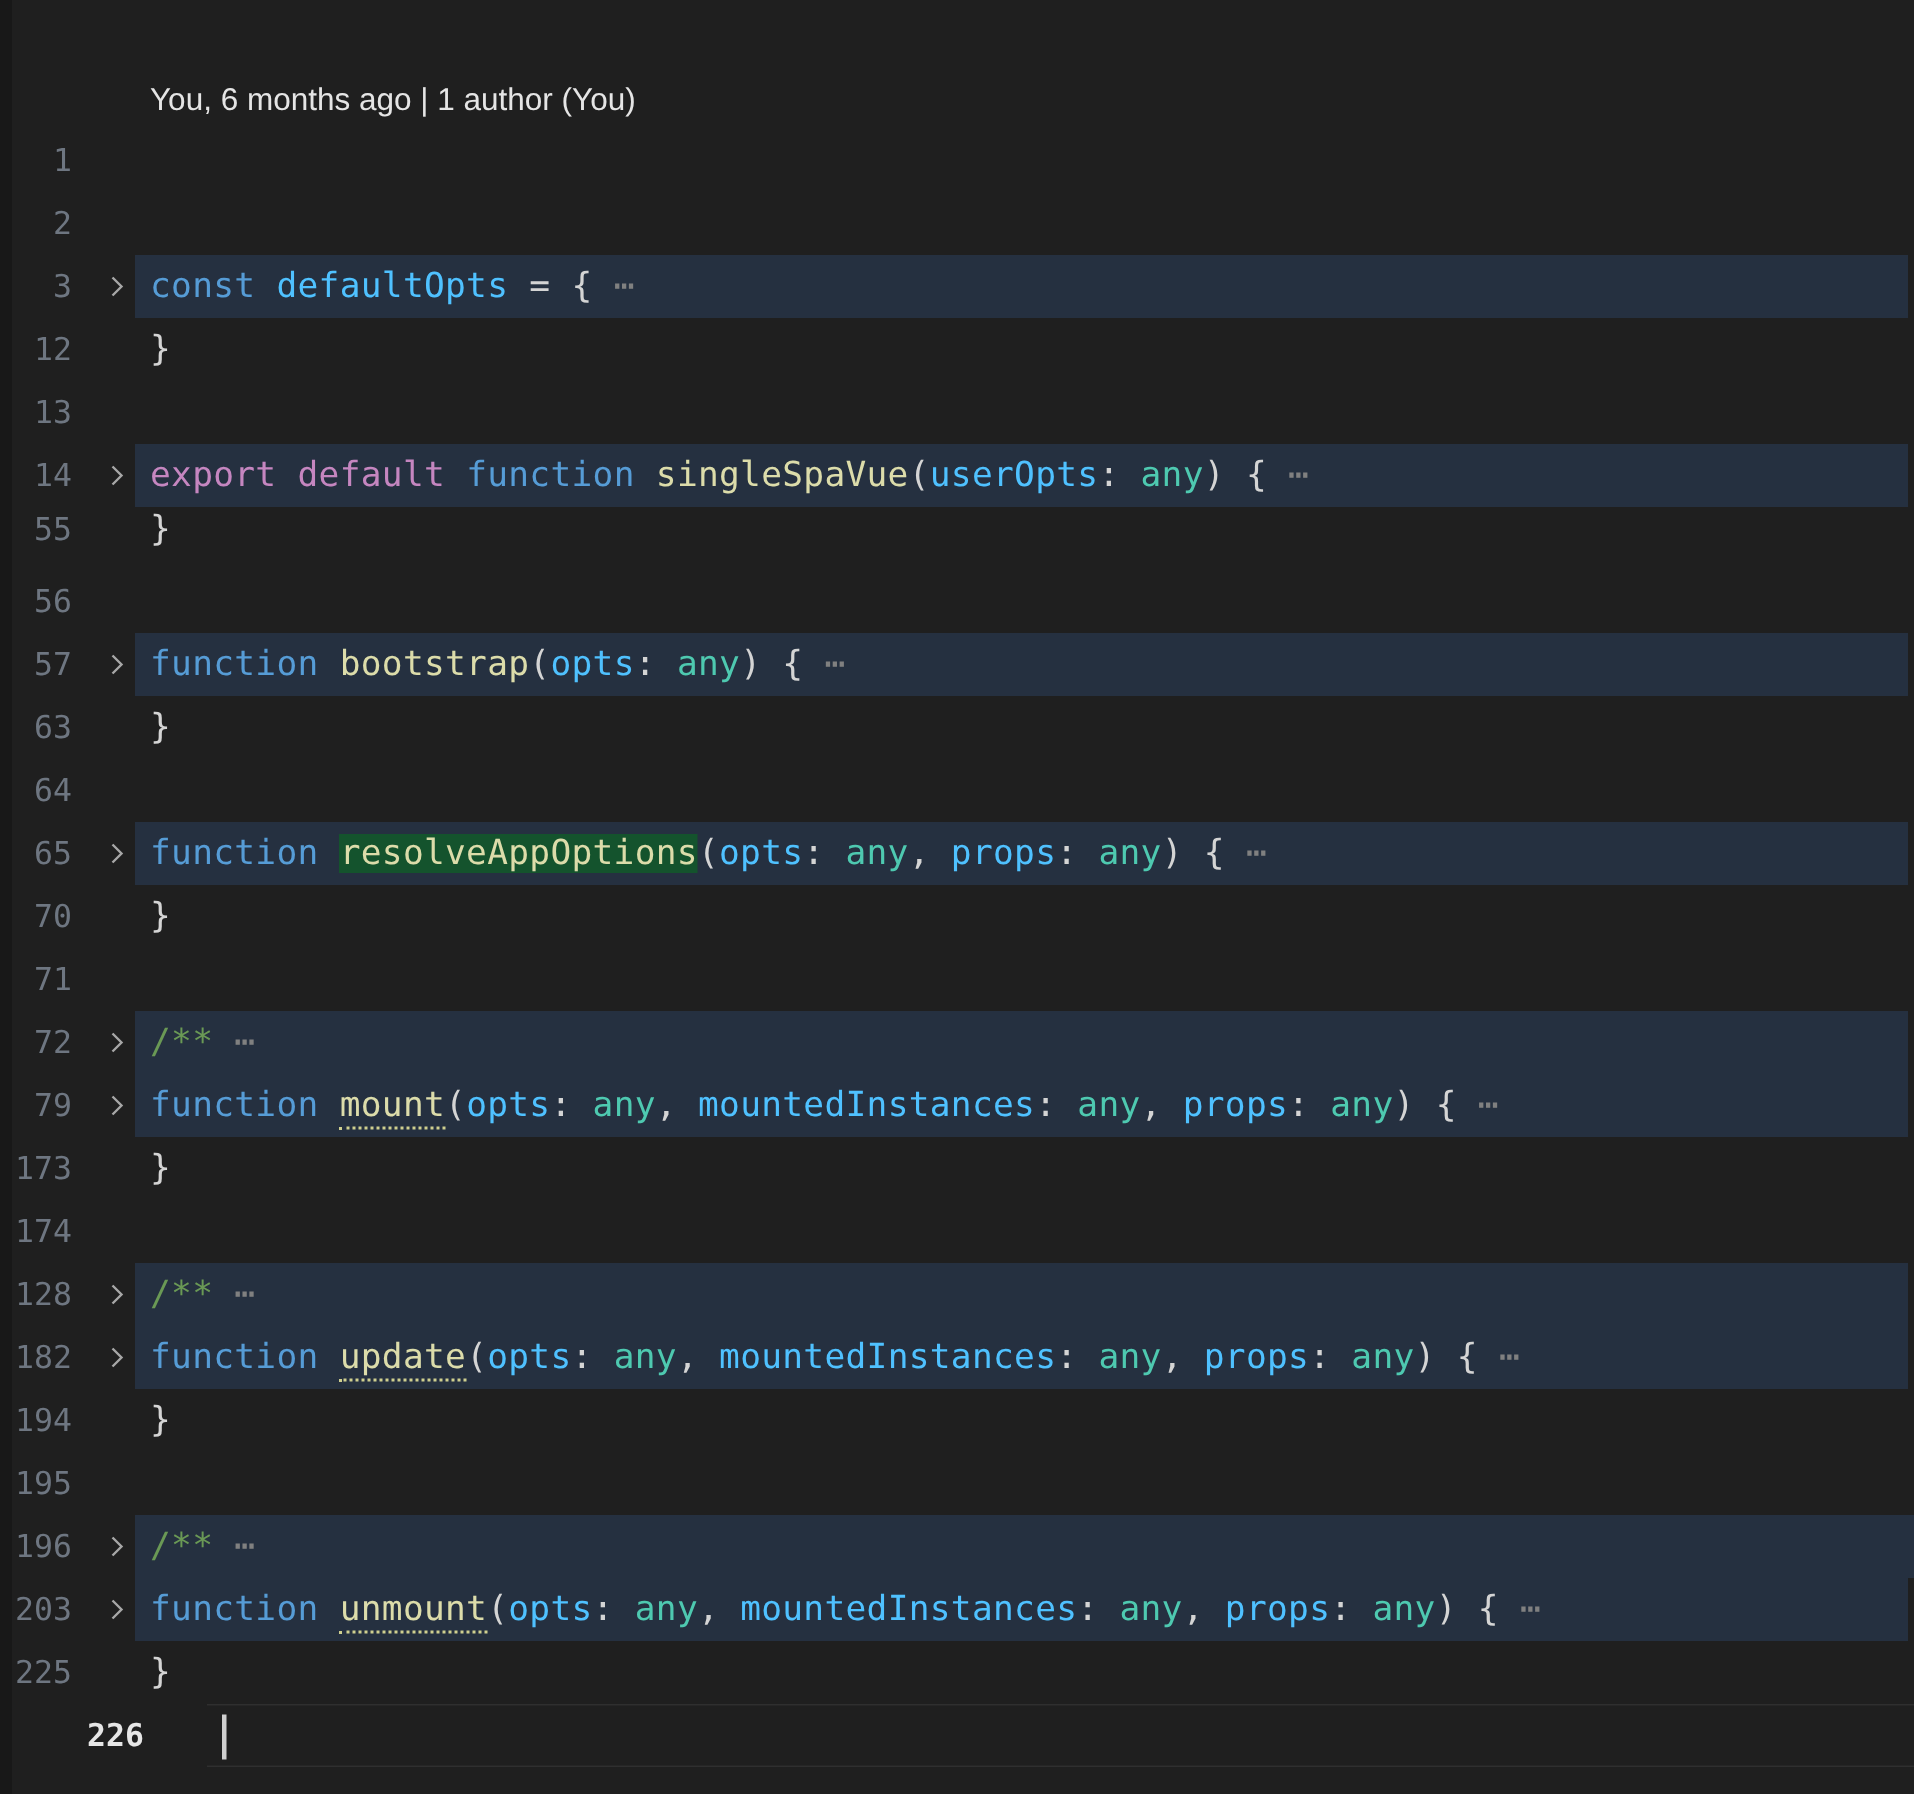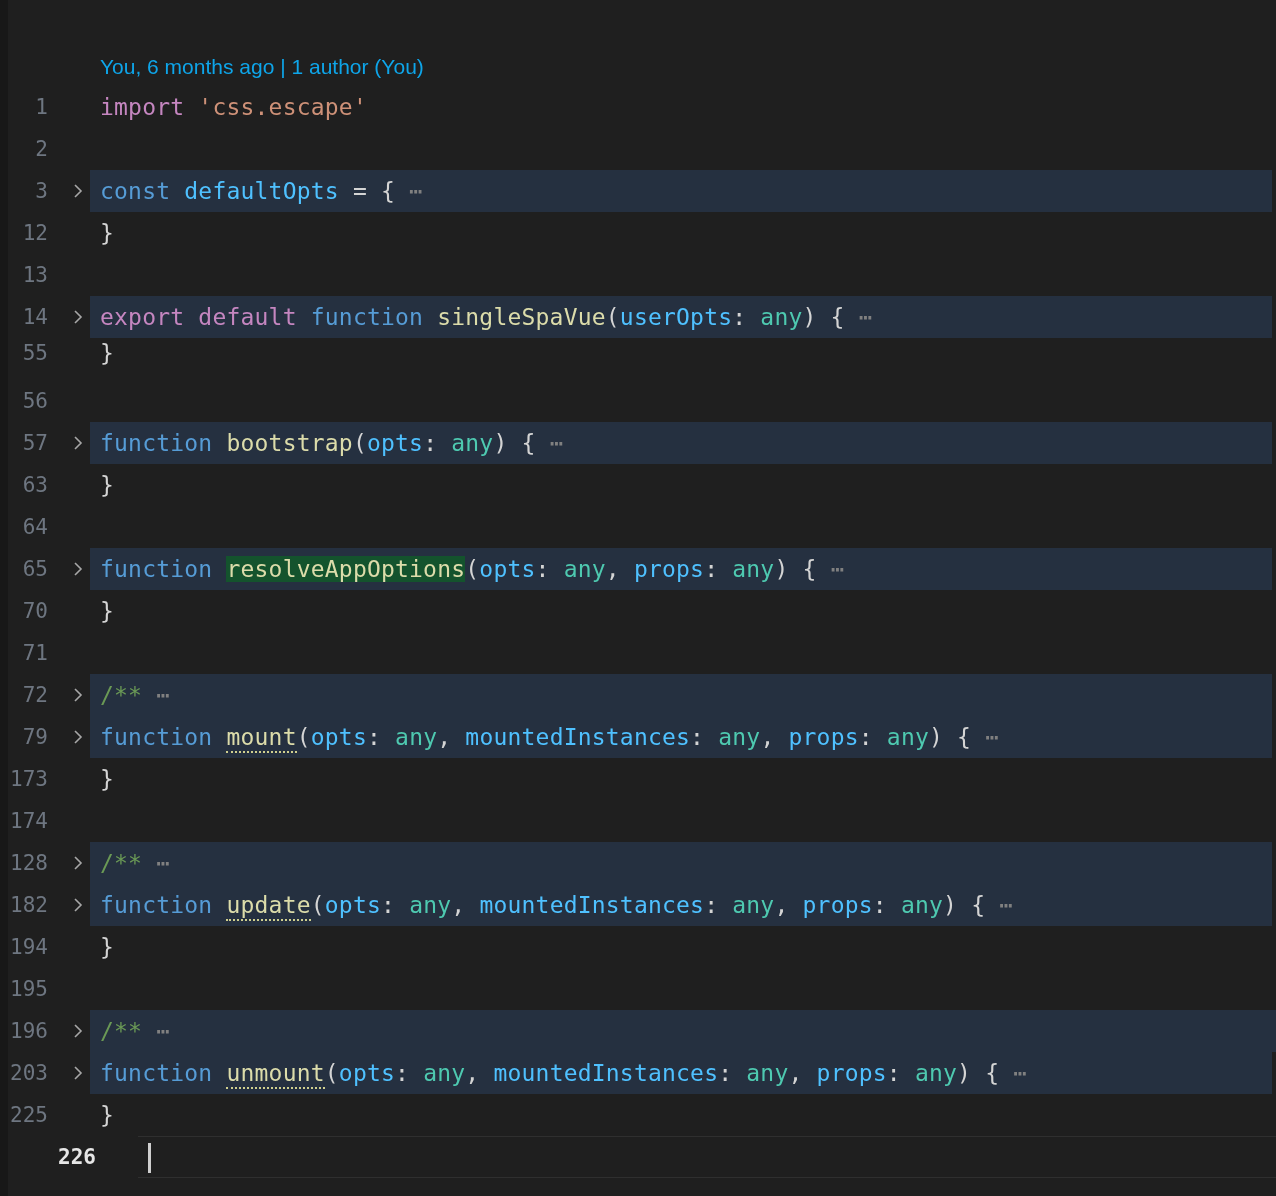--- a/index.html
+++ b/index.html
@@ -123,21 +123,21 @@
 
   
   .blame {
     position: absolute;
     left: 100px;
     top: 0;
     height: 42px;
     line-height: 46px;
     font-family: "Liberation Sans", sans-serif;
     font-size: 21px;
-    color: #0ea5e9;
+    color: #e5e5e5;
     white-space: pre;
     user-select: none;
     text-align: right;
   }
 
   
   .kw      { color: #569cd6; }   
   .kw2     { color: #c586c0; }   
   .var     { color: #4fc1ff; }   
   .fn      { color: #dcdcaa; }   
@@ -170,21 +170,20 @@
 <body>
 
 <div id="editor">
   <div class="edge-strip"></div>
   <div class="gutter-bg"></div>
   <div class="blame" style="top:44px;">You, 6 months ago | 1 author (You)</div>
   <div class="rows" id="rows">
       <div class="row" style="position: absolute; top: 86px;">
         <div class="row-bg"></div>
         <div class="lineno">1</div>
-        <div class="code"><span class="kw2">import</span><span class="punct"> </span><span class="str">'css.escape'</span></div>
       </div>
       <div class="row" style="position: absolute; top: 128px;">
         <div class="row-bg"></div>
         <div class="lineno">2</div>
         <div class="code"></div>
       </div>
       <div class="row folded" style="position: absolute; top: 170px;">
         <div class="row-bg"></div>
         <div class="gutter-tint"></div>
         <div class="lineno">3</div>

